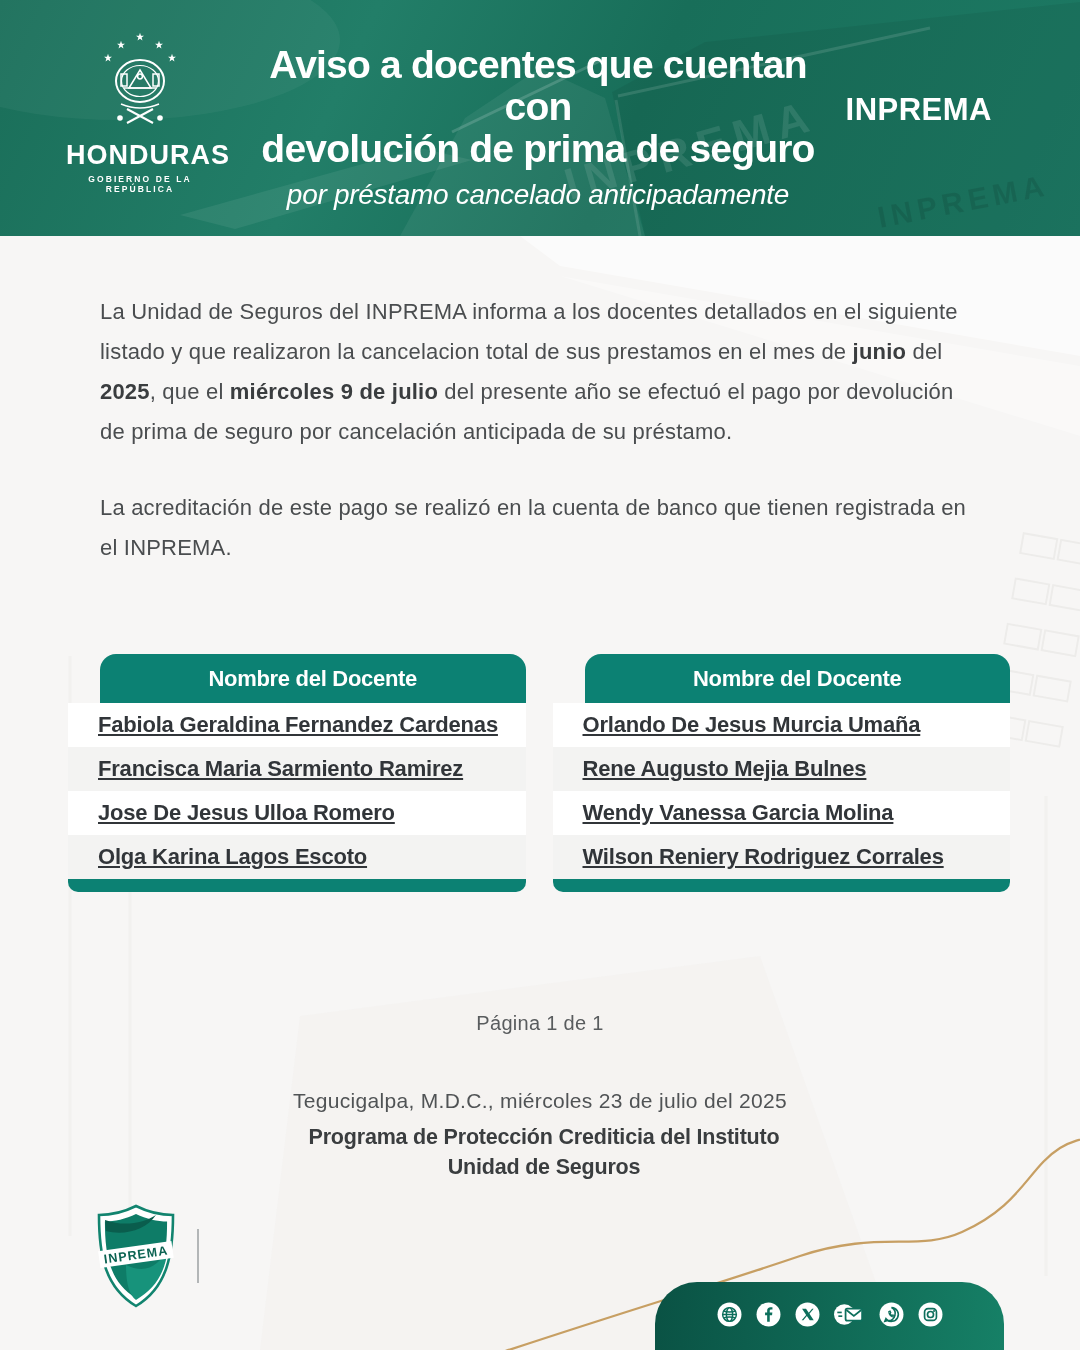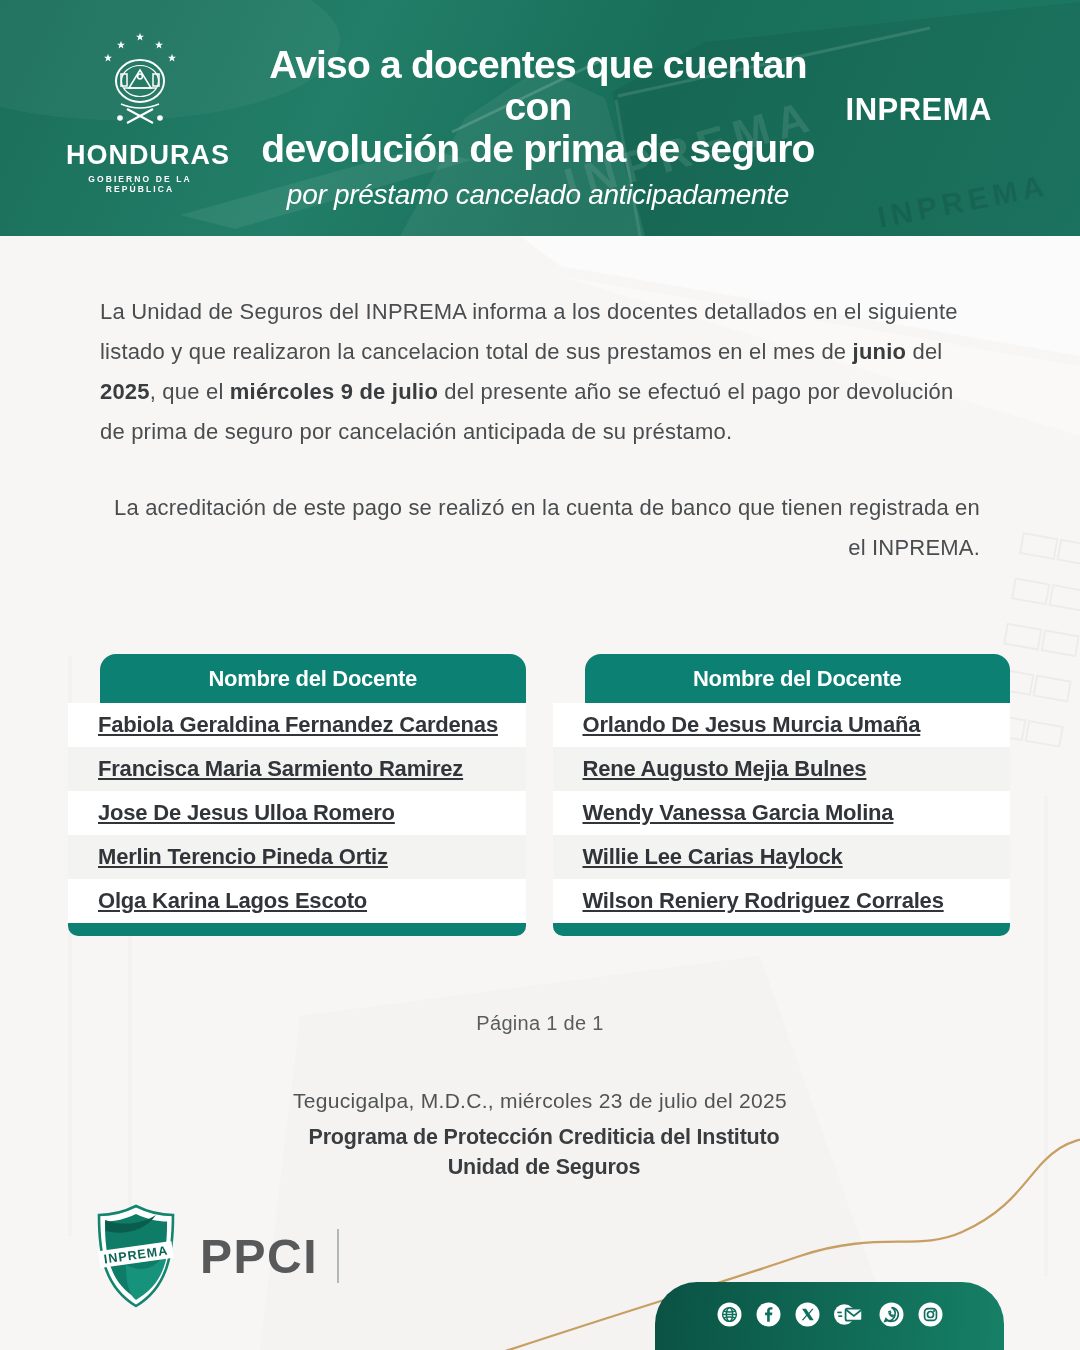--- a/index.html
+++ b/index.html
@@ -20,21 +20,21 @@
   .gov-logo .gov-sub{font-size:8.5px;font-weight:700;letter-spacing:2.1px;margin-top:3px;}
   .header-titles{position:absolute;left:232px;top:44px;width:612px;text-align:center;}
   .header-titles .t-line{font-size:39px;font-weight:700;line-height:42px;letter-spacing:-0.8px;}
   .header-titles .t-sub{font-size:28px;font-style:italic;font-weight:500;margin-top:9px;letter-spacing:-0.3px;}
   .brand-name{position:absolute;right:88px;top:92px;font-size:31px;font-weight:700;letter-spacing:0.5px;}
   
   .body-art{position:absolute;top:236px;left:0;width:1080px;height:1114px;}
   .intro{position:absolute;left:100px;top:292px;width:880px;color:#4a4d4f;
          font-size:22px;line-height:40px;letter-spacing:0.2px;}
   .intro p{margin:0;}
-  .intro p + p{margin-top:36px;text-align:right;}
+  .intro p + p{margin-top:36px;}
   .intro .b{font-weight:700;color:#3a3d3f;}
   
   .tables{position:absolute;left:68px;top:654px;width:942px;display:flex;gap:27px;}
   .dtable{flex:1;min-width:0;}
   .thead{height:49px;background:#0c8173;border-radius:16px 16px 0 0;color:#fff;
          display:flex;align-items:center;justify-content:center;
          font-size:22px;font-weight:700;letter-spacing:-0.3px;margin-left:32px;}
   .trow{height:44px;display:flex;align-items:center;padding-left:30px;
         font-size:22px;font-weight:600;color:#313539;letter-spacing:-0.2px;text-decoration:underline;}
   .dtable .trow:nth-child(even){background:#ffffff;}
@@ -157,40 +157,34 @@
       <div class="trow">
           <span>Fabiola Geraldina Fernandez Cardenas</span>
         </div>
       <div class="trow">
           <span>Francisca Maria Sarmiento Ramirez</span>
         </div>
       <div class="trow">
           <span>Jose De Jesus Ulloa Romero</span>
         </div>
       <div class="trow">
-          <span>Merlin Terencio Pineda Ortiz</span>
-        </div>
-      <div class="trow">
           <span>Olga Karina Lagos Escoto</span>
         </div>
       <div class="tfoot-bar"></div>
     </div>
     <div class="dtable">
       <div class="thead">Nombre del Docente</div>
       <div class="trow">
           <span>Orlando De Jesus Murcia Umaña</span>
         </div>
       <div class="trow">
           <span>Rene Augusto Mejia Bulnes</span>
         </div>
       <div class="trow">
           <span>Wendy Vanessa Garcia Molina</span>
-        </div>
-      <div class="trow">
-          <span>Willie Lee Carias Haylock</span>
         </div>
       <div class="trow">
           <span>Wilson Reniery Rodriguez Corrales</span>
         </div>
       <div class="tfoot-bar"></div>
     </div>
   </section>
 
   <div class="page-indicator">Página 1 de 1</div>
   <div class="dateline">Tegucigalpa, M.D.C., miércoles 23 de julio del 2025</div>
@@ -209,21 +203,20 @@
       <g transform="translate(42,53) scale(0.84) translate(-42,-53)">
         <path d="M42 3 C54 9 68 12 79 12 C79 50 74 84 42 103 C10 84 5 50 5 12 C16 12 30 9 42 3 Z" fill="#0e7c67"></path>
       </g>
       <path d="M11 17 C30 24 50 20 62 12 C52 27 30 33 12 28 Z" fill="#0a5d4d"></path>
       <path d="M32 62 C52 72 66 62 74 45 C71 72 60 86 42 97 C35 92 32 80 32 62 Z" fill="#17937b"></path>
       <g transform="rotate(-8 42 52)">
         <rect x="5" y="43" width="74" height="17" fill="#ffffff"></rect>
         <text x="42" y="56" text-anchor="middle" font-size="12.5" font-weight="bold" letter-spacing="1" fill="#0b6352" font-family="Liberation Sans, sans-serif">INPREMA</text>
       </g>
     </svg>
-    <div class="ppci-word">PPCI</div>
     <div class="ppci-divider"></div>
   </div>
 
   <div class="social-bar">
     <svg class="soc-icon" width="25" height="25" viewBox="0 0 24 24">
       <circle cx="12" cy="12" r="11.5" fill="#ffffff"></circle>
       <g stroke="#0d6f5c" fill="none" stroke-width="1.4">
         <circle cx="12" cy="12" r="6.6"></circle>
         <ellipse cx="12" cy="12" rx="3" ry="6.6"></ellipse>
         <line x1="5.4" y1="12" x2="18.6" y2="12"></line>

